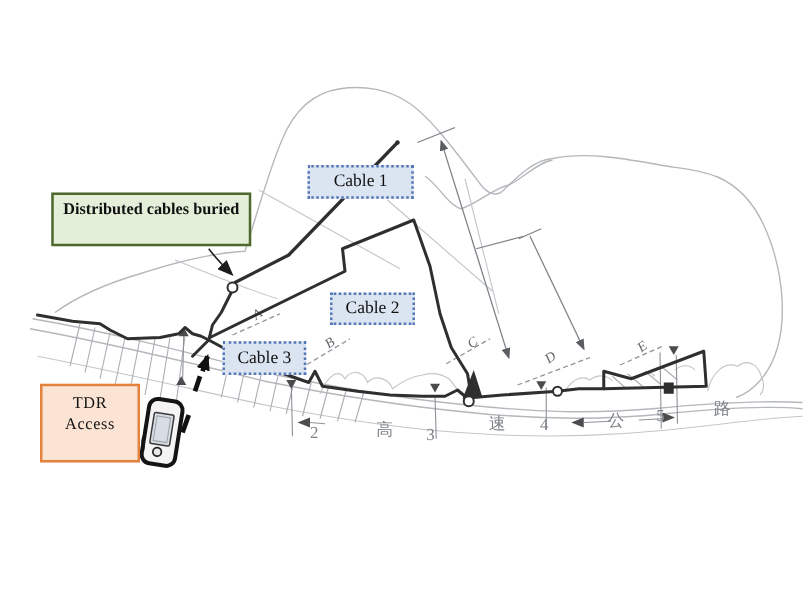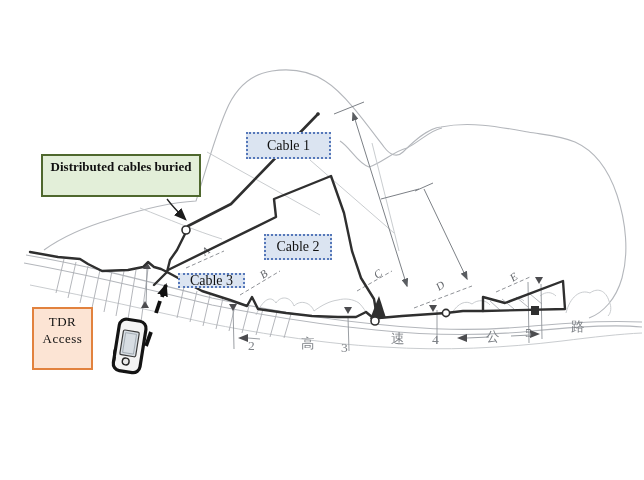--- a/index.html
+++ b/index.html
@@ -189,22 +189,22 @@
   <div class="overlay note-box" style="left:41px;top:154px;width:160px;height:43px;font-weight:bold;">
     <span style="display:block">Distributed cables buried</span>
   </div>
 
   <div class="overlay cable-label" style="left:246px;top:132px;width:85px;height:27px;">
     <span>Cable 1</span>
   </div>
   <div class="overlay cable-label" style="left:264px;top:218px;width:68px;height:26px;margin-top:16px;">
     <span>Cable 2</span>
   </div>
-  <div class="overlay cable-label" style="left:178px;top:273px;width:67px;height:15px;">
+  <div class="overlay cable-label" style="left:178px;top:273px;width:67px;height:27px;">
     <span>Cable 3</span>
   </div>
 
-  <div class="overlay tdr-box" style="left:32px;top:307px;width:61px;height:63px;">
+  <div class="overlay tdr-box" style="left:32px;top:307px;width:80px;height:63px;">
     <span style="display:block">TDR</span>
     <span style="display:block">Access</span>
   </div>
 
 </div>
 
 </body></html>

